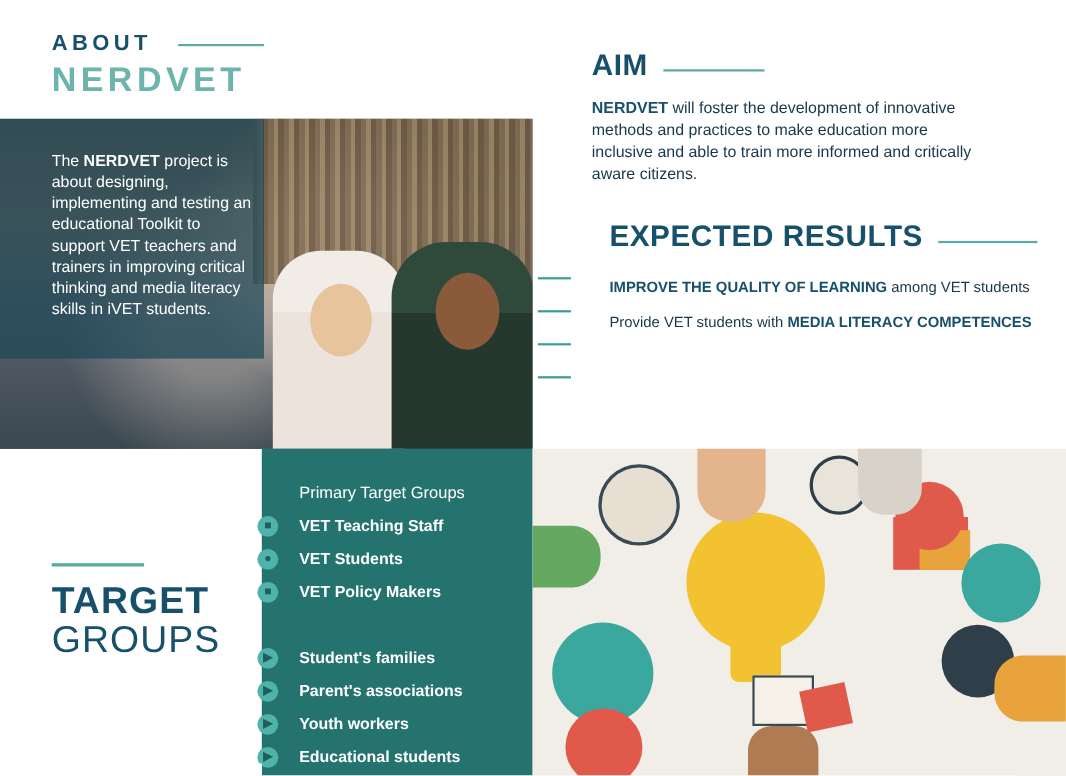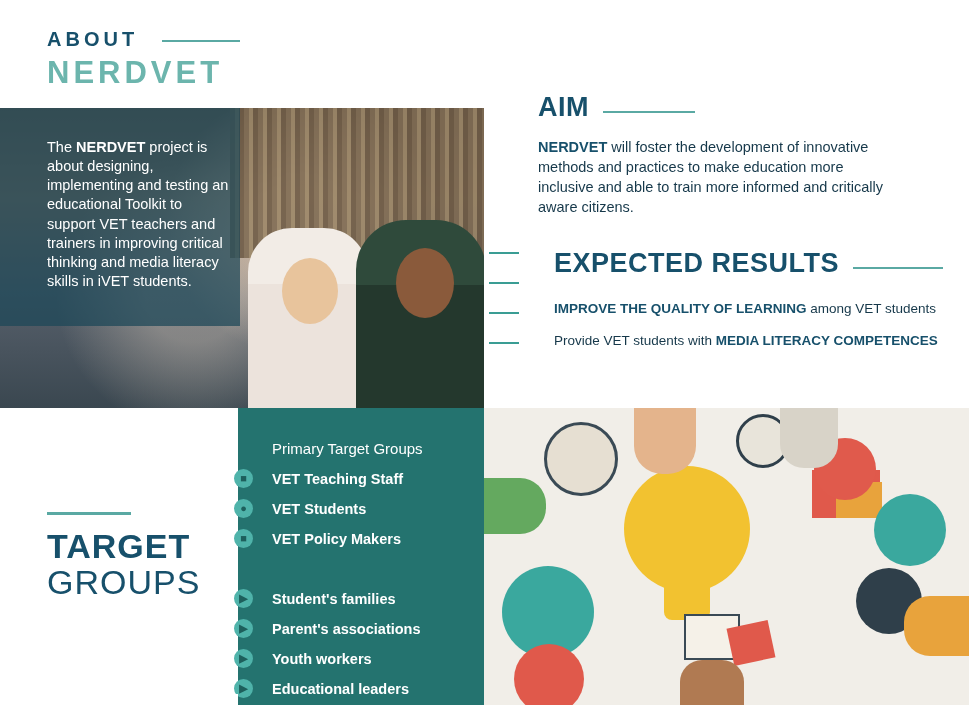--- a/index.html
+++ b/index.html
@@ -99,21 +99,21 @@
     width: 182px;
     color: #ffffff;
     font-size: 14.5px;
     line-height: 1.32;
     z-index: 5;
   }
   .about-body b { font-weight: 700; }
 
   
   .aim-wrap { position: absolute; left: 538px; top: 44px; }
-  .sec-head-row { display: flex; align-items: center; gap: 14px; margin-top: 48px; }
+  .sec-head-row { display: flex; align-items: center; gap: 14px; }
   .sec-head {
     font-size: 27px;
     font-weight: 700;
     color: #17506b;
     letter-spacing: .5px;
   }
   .sec-rule {
     height: 2px;
     background: #5aa9a3;
     margin-top: 8px;
@@ -342,21 +342,21 @@
     <div class="tg-item">
       <span class="tg-bullet">▶</span>
       <span>Parent's associations</span>
     </div>
     <div class="tg-item">
       <span class="tg-bullet">▶</span>
       <span>Youth workers</span>
     </div>
     <div class="tg-item">
       <span class="tg-bullet">▶</span>
-      <span>Educational leaders</span>
+      <span>Educational students</span>
     </div>
   </div>
 </div>
 
 <div class="target-title">
   <div class="tt-rule"></div>
   <div class="tt-a">TARGET</div>
   <div class="tt-b">GROUPS</div>
 </div>
 

